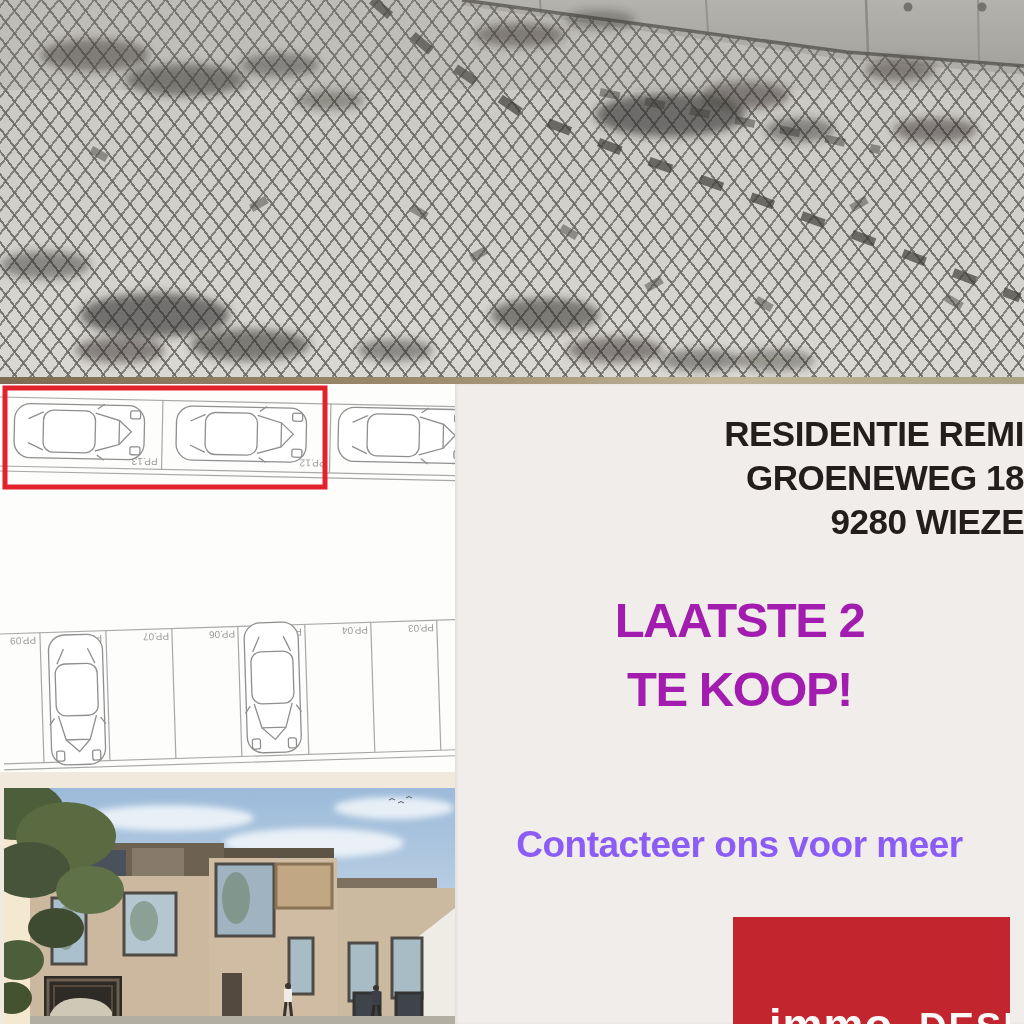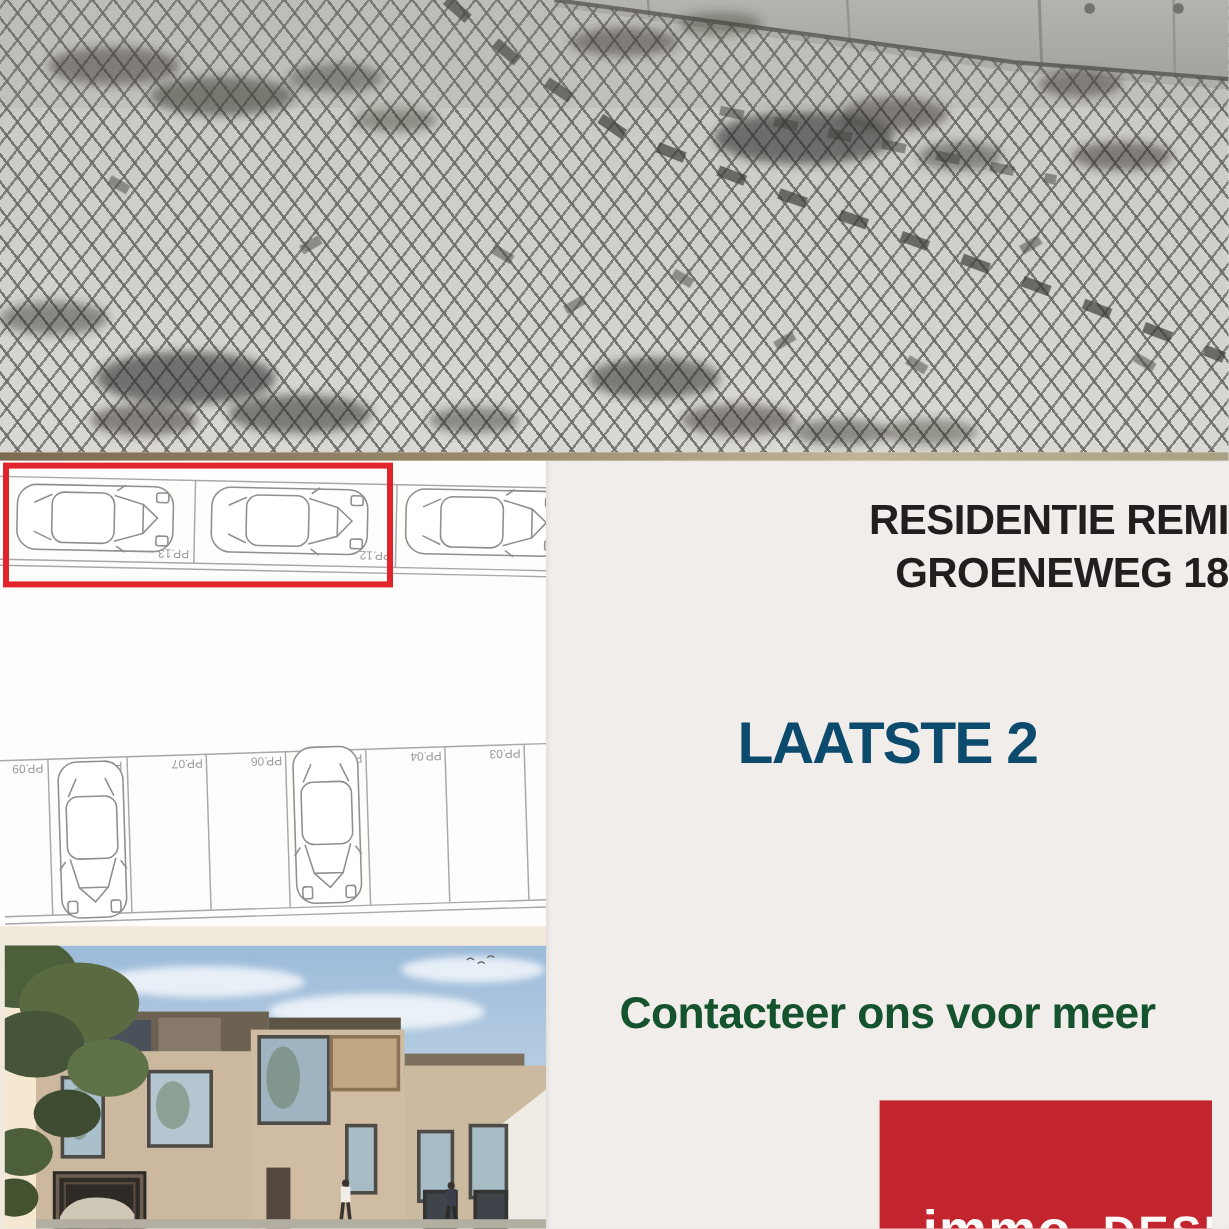--- a/index.html
+++ b/index.html
@@ -40,25 +40,25 @@
   .right{
     position:absolute;left:455px;top:384px;width:569px;height:640px;
     background:#F1EDEA;box-shadow:inset 2px 0 3px rgba(0,0,0,.06);
   }
   .address{
     position:absolute;left:0;top:28px;width:100%;text-align:right;
     color:#231D1E;font-weight:700;font-size:35px;line-height:44px;letter-spacing:-.5px;
   }
   .headline{
     position:absolute;left:0;top:202px;width:100%;text-align:center;
-    color:#0c4a6e;font-weight:700;font-size:49px;line-height:69px;letter-spacing:-1.5px;
+    color:#a21caf;font-weight:700;font-size:49px;line-height:69px;letter-spacing:-1.5px;
   }
   .cta{
     position:absolute;left:0;top:442px;width:100%;text-align:center;
-    color:#14532d;font-weight:700;font-size:37px;line-height:38px;letter-spacing:-.5px;
+    color:#8b5cf6;font-weight:700;font-size:37px;line-height:38px;letter-spacing:-.5px;
   }
   .logo-box{
     position:absolute;left:278px;top:533px;width:277px;height:120px;
     background:#C3252E;overflow:hidden;
   }
   .logo-text{
     position:absolute;left:36px;bottom:-14px;white-space:nowrap;color:#FCFBF9;
   }
   .logo-text .w1{font-weight:700;font-size:45px;letter-spacing:1px;}
   .logo-text .w2{font-weight:700;font-size:38px;letter-spacing:2px;margin-left:26px;}
@@ -285,23 +285,25 @@
         <ellipse cx="14" cy="172" rx="26" ry="20" fill="#4D5E3B"></ellipse>
         <ellipse cx="8" cy="210" rx="20" ry="16" fill="#44522F"></ellipse>
       </g>
     </svg>
   </div>
 
   <aside class="right">
     <div class="address">
       <div>RESIDENTIE REMI</div>
       <div>GROENEWEG 18</div>
+      <div>9280 WIEZE</div>
     </div>
     <div class="headline">
       <div>LAATSTE 2</div>
+      <div>TE KOOP!</div>
     </div>
     <div class="cta">
       <div>Contacteer ons voor meer</div>
     </div>
     <div class="logo-box">
       <div class="logo-text">
         <span class="w1">immo</span><span class="w2">DESK</span>
       </div>
     </div>
   </aside>

